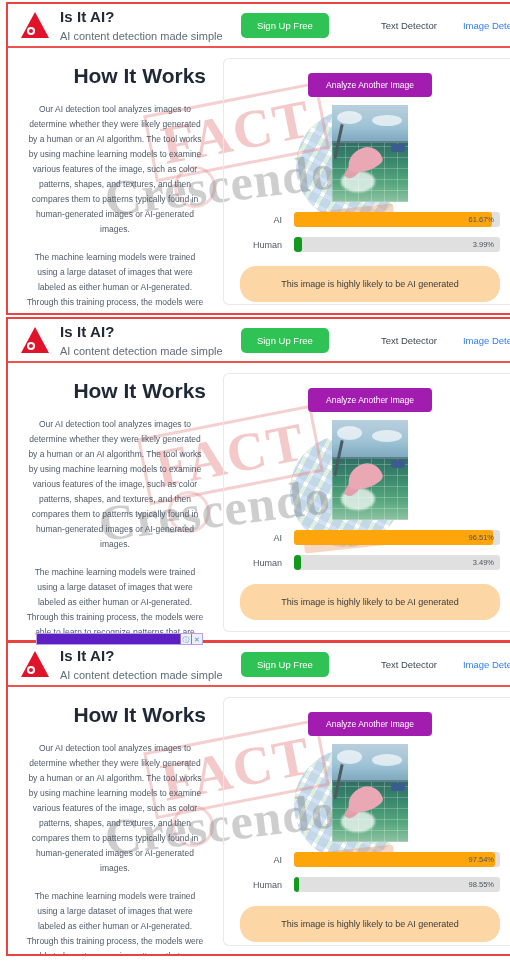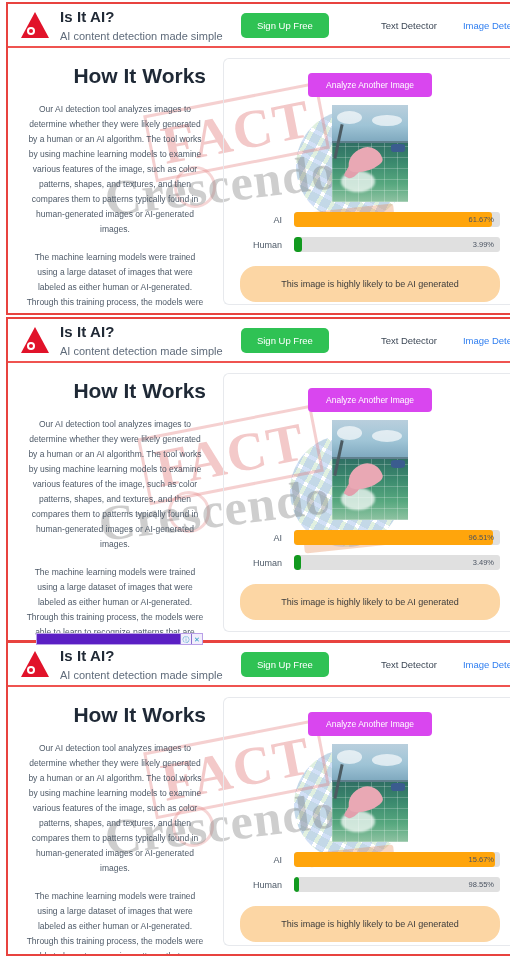--- a/index.html
+++ b/index.html
@@ -132,21 +132,21 @@
     border-radius:6px 0 0 6px;
     margin-left:1px;
     padding:10px 12px 12px 12px;
     position:relative;
     z-index:2;
     background:transparent;
   }
   .analyze-btn{
     display:block;
     margin:4px auto 8px auto;
-    background:#d946ef;
+    background:#a21caf;
     color:#ffffff;
     border:none;
     border-radius:4px;
     font-size:8.5px;
     padding:7px 18px;
     cursor:pointer;
   }
   .preview-wrap{
     display:flex; justify-content:center;
     margin-bottom:10px;
@@ -553,21 +553,21 @@
             <div class="pi-splash"></div>
             <div class="pi-fin"></div>
             <div class="pi-dolphin"></div>
           </div>
         </div>
         <div class="bars">
           <div class="bar-row">
             <div class="bar-label">AI</div>
             <div class="bar-track">
               <div class="bar-fill ai" style="width:97.54%;"></div>
-              <div class="bar-pct">15.67%</div>
+              <div class="bar-pct">97.54%</div>
             </div>
           </div>
           <div class="bar-row">
             <div class="bar-label">Human</div>
             <div class="bar-track">
               <div class="bar-fill human" style="width:2.46%;"></div>
               <div class="bar-pct">98.55%</div>
             </div>
           </div>
         </div>

